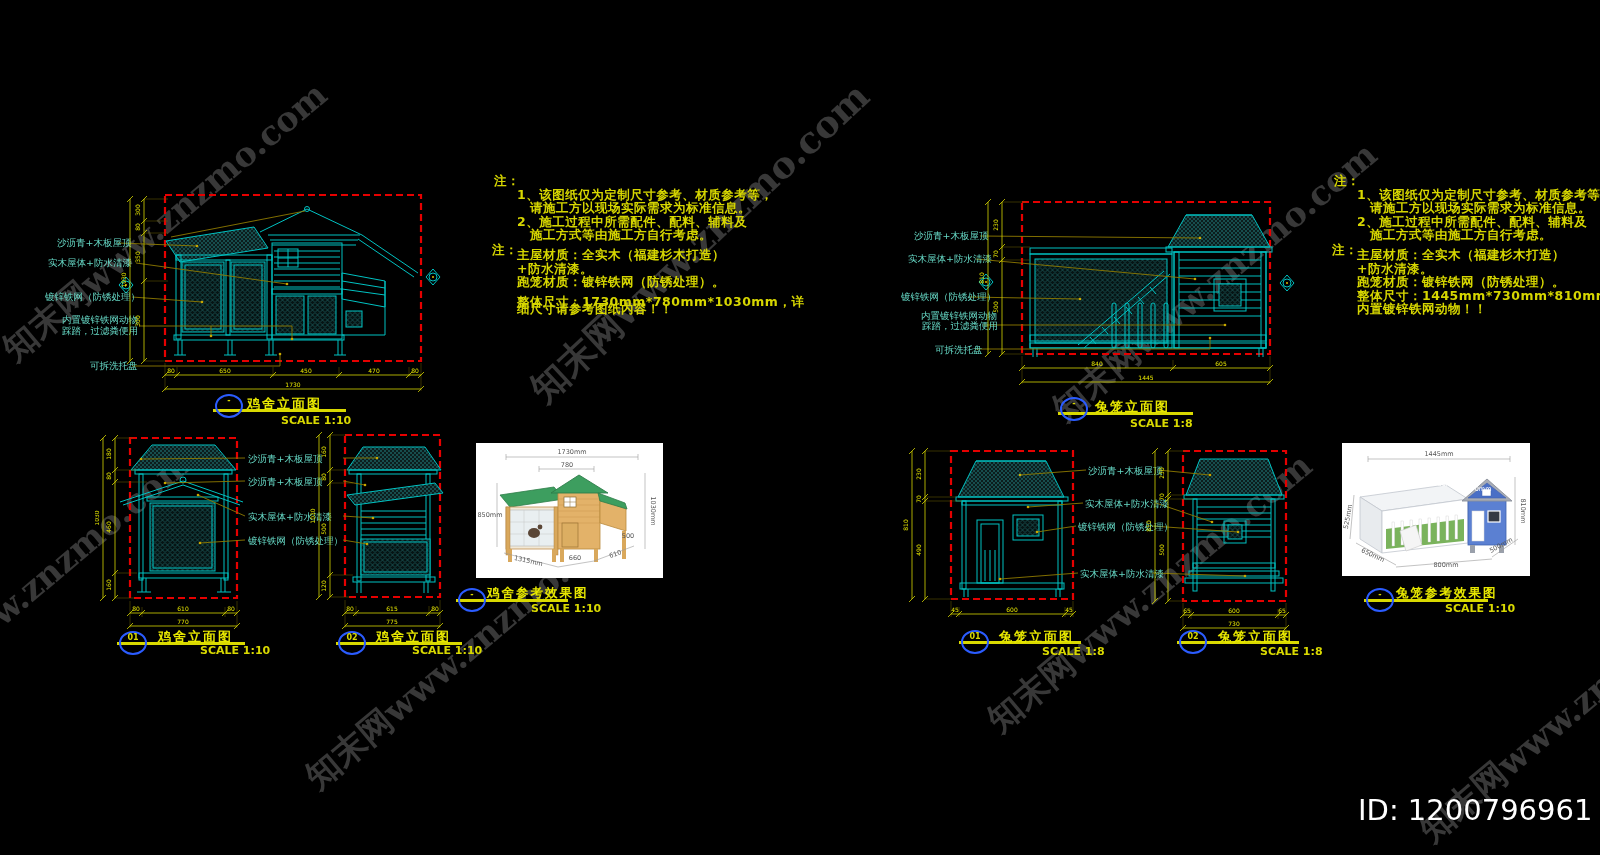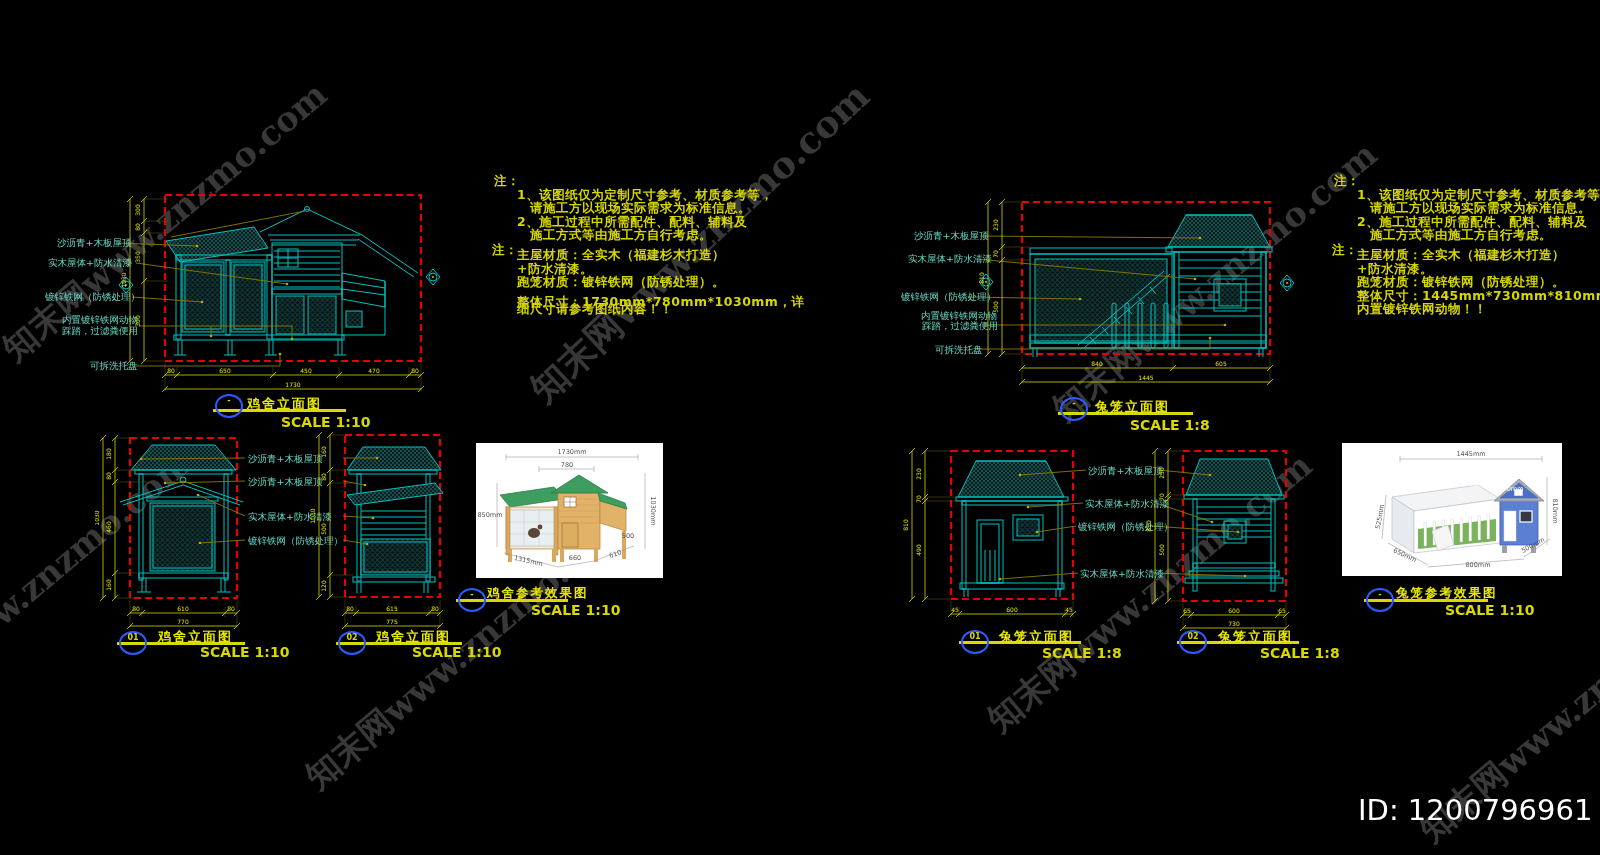--- a/index.html
+++ b/index.html
@@ -10,21 +10,21 @@
       white-space:nowrap;transform:translate(-50%,-50%) rotate(-40deg);z-index:1;}
   .blk{position:absolute;z-index:2;}
   .note{position:absolute;color:#d6d600;font-size:12.5px;font-weight:bold;white-space:nowrap;
         letter-spacing:.5px;z-index:3;}
   .ttl-circle{position:absolute;width:28px;height:24px;border:2px solid #2b5cff;border-radius:50%;
         box-sizing:border-box;color:#d9d900;font-size:8px;font-weight:bold;text-align:center;
         line-height:10px;z-index:5;}
   .ttl-name{position:absolute;color:#e8e800;font-size:13px;font-weight:bold;letter-spacing:2px;
         white-space:nowrap;z-index:5;}
   .uline{position:absolute;height:2.5px;background:#d9d900;z-index:4;}
-  .scale{position:absolute;color:#d9d900;font-size:14px;font-weight:bold;white-space:nowrap;z-index:5;}
+  .scale{position:absolute;color:#d9d900;font-size:11px;font-weight:bold;white-space:nowrap;z-index:5;}
   .photo{position:absolute;background:#fff;z-index:3;}
   .logo{position:absolute;color:#a6a6a6;font-size:62px;font-weight:bold;letter-spacing:14px;z-index:6;}
   .idtxt{position:absolute;color:#ffffff;font-size:29px;z-index:6;white-space:nowrap;}
   svg text{font-family:"DejaVu Sans",sans-serif;}
 </style>
 </head>
 <body>
 
 <div id="stage">
 
@@ -526,21 +526,21 @@
         <text x="14" y="74">850mm</text>
         <text transform="rotate(90 175,68)" x="175" y="68">1030mm</text>
         <text x="152" y="95">500</text>
         <text transform="rotate(13 52,120)" x="52" y="120">1315mm</text>
         <text x="99" y="117">660</text>
         <text transform="rotate(-18 140,113)" x="140" y="113">610</text>
       </g>
     </svg>
   </div>
 
-  <div class="photo" style="left:1342px;top:443px;width:188px;height:133px;padding-left:32px;">
+  <div class="photo" style="left:1342px;top:443px;width:188px;height:133px;">
     <svg width="188" height="133" viewBox="0 0 188 133">
       <g>
         <polygon points="18,54 104,42 126,56 40,68" fill="#f2f4f6" stroke="#c2c7ce" stroke-width="0.8"></polygon>
         <polygon points="18,54 40,68 40,110 18,96" fill="#e8ebee" stroke="#c2c7ce" stroke-width="0.8"></polygon>
         <polygon points="40,68 126,56 126,100 40,110" fill="#ffffff" stroke="#c2c7ce" stroke-width="0.8"></polygon>
         <polygon points="44,86 122,76 122,98 44,106" fill="#7ab35c" stroke="none"></polygon>
         <g fill="#ffffff" stroke="#cfcfcf" stroke-width="0.4">
           <rect x="50" y="79" width="2.6" height="24"></rect>
             <rect x="59" y="78" width="2.6" height="24"></rect>
           <rect x="68" y="77" width="2.6" height="24"></rect>

